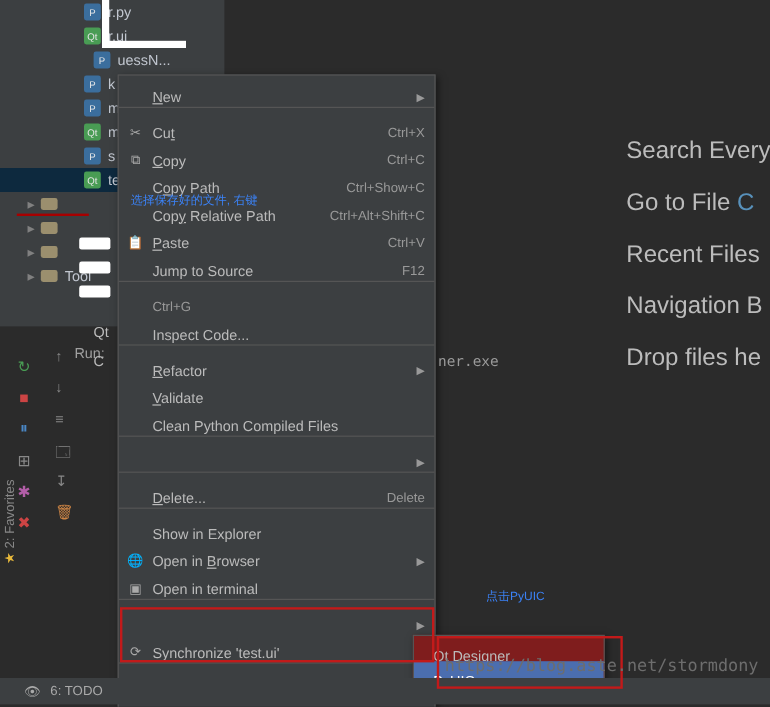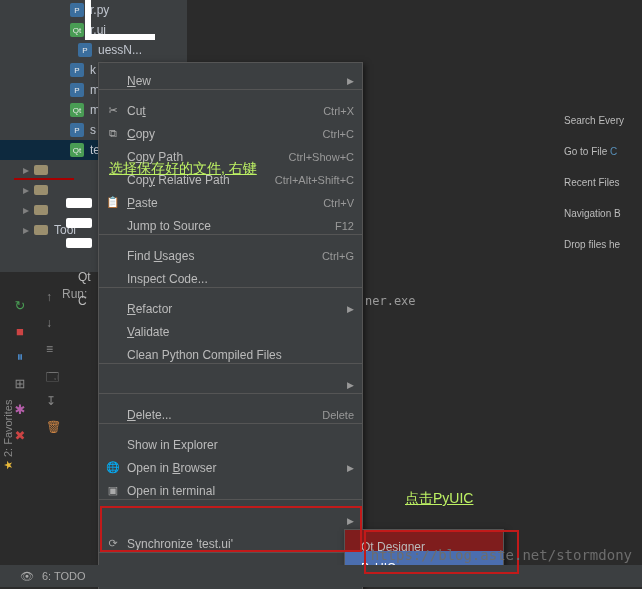--- a/index.html
+++ b/index.html
@@ -25,39 +25,39 @@
   .menu-row .lbl { flex: 1; }
   .menu-row .sc { color: #999; font-size: 11px; }
   .menu-row .sub { position: absolute; right: 8px; color: #999; font-size: 9px; }
   .menu-row .ico { position: absolute; left: 6px; width: 16px; height: 16px; display: inline-flex; align-items: center; justify-content: center; font-size: 11px; color: #aaa; }
   .menu-sep { height: 1px; background: #555; margin: 3px 0; }
   .menu-row u { text-decoration: underline; }
 
   .sub-menu { position: absolute; left: 344px; top: 529px; width: 160px; background: #7f1d1d; border: 1px solid #555; box-shadow: 2px 2px 6px rgba(0,0,0,0.5); }
   .sub-menu .menu-row { padding-left: 16px; height: 21px; }
 
-  .right-links { position: absolute; right: 18px; top: 115px; color: #bcbcbc; font-size: 10px; }
+  .right-links { position: absolute; right: 0; top: 115px; color: #bcbcbc; font-size: 20px; }
   .right-links div { margin-bottom: 20px; white-space: nowrap; }
 
   .run-label { position: absolute; left: 19px; top: 287px; color: #a0a0a0; font-size: 12px; margin-left: 43px; }
   .run-qt { position: absolute; left: 78px; top: 270px; color: #bcbcbc; font-size: 12px; }
   .bottom-bar { position: absolute; left: 0; bottom: 2px; height: 22px; background: #3c3f41; width: 100%; display:flex; align-items:center; padding-left:20px; color:#aaa; font-size:11px; }
 
   .left-tool { position:absolute; left:0; top:290px; width:40px; }
   .left-tool div { width:22px; height:22px; margin:4px auto; display:flex; align-items:center; justify-content:center; font-size:13px; color:#888; }
   .left-tool .g { color:#499c54; }
   .left-tool .r { color:#cc4444; }
   .left-tool .b { color:#4a88c7; }
   .left-tool .m { color:#b35ea8; }
 
   .mono { font-family: "Consolas", monospace; color:#9a9a9a; font-size:12px; position:absolute; left:365px; top:294px;}
 
   .fav-lbl { position:absolute; left:2px; top:470px; transform: rotate(-90deg); transform-origin:left top; color:#888; font-size:11px; white-space:nowrap;}
 
-  .anno-red { position:absolute; color:#bef264; font-family: "SimSun","Microsoft YaHei",sans-serif; font-size:14px; pointer-events:none; white-space:nowrap;text-decoration:underline;}
+  .anno-red { position:absolute; color:#3b82f6; font-family: "SimSun","Microsoft YaHei",sans-serif; font-size:10px; pointer-events:none; white-space:nowrap;}
   .red-box { position:absolute; border:2px solid #c21a1a; pointer-events:none;}
 
   .watermark { position:absolute; right:10px; bottom:26px; color:#6d6d6d; font-size:14px; font-family: Consolas, monospace; }
 </style>
 </head>
 <body>
 
 <div class="tree-panel">
   <div class="tree-item">
       <span class="ic py-ic">P</span>
@@ -155,21 +155,20 @@
       <span class="ico">📋</span>
       <span class="lbl"><u>P</u>aste</span>
       <span class="sc">Ctrl+V</span>
     </div>
   <div class="menu-row">
       <span class="lbl">Jump to Source</span>
       <span class="sc">F12</span>
     </div>
   <div class="menu-sep"></div>
   <div class="menu-row">
-      <span class="lbl">Find <u>U</u>sages</span>
       <span class="sc">Ctrl+G</span>
     </div>
   <div class="menu-row">
       <span class="lbl">Inspect Code...</span>
     </div>
   <div class="menu-sep"></div>
   <div class="menu-row">
       <span class="lbl"><u>R</u>efactor</span>
       <span class="sub">▶</span>
     </div>

